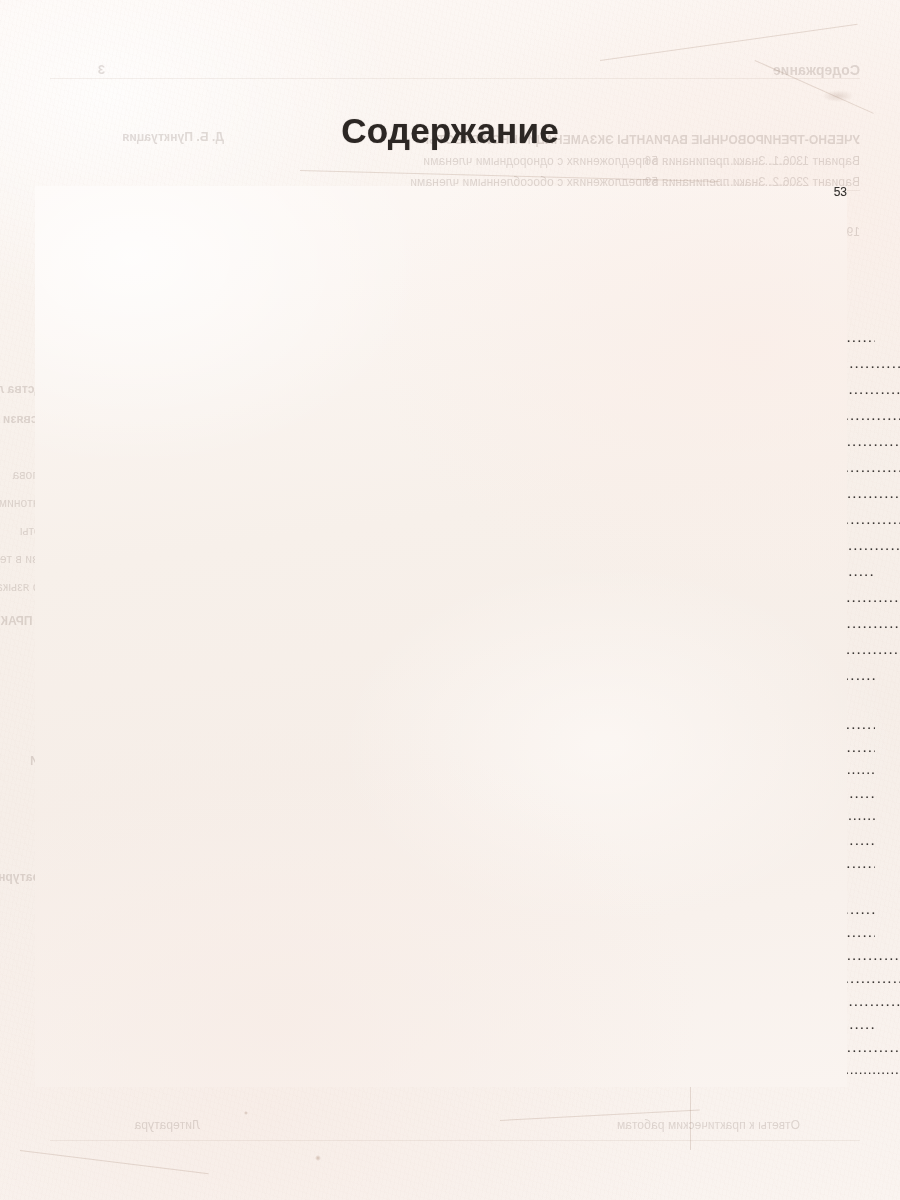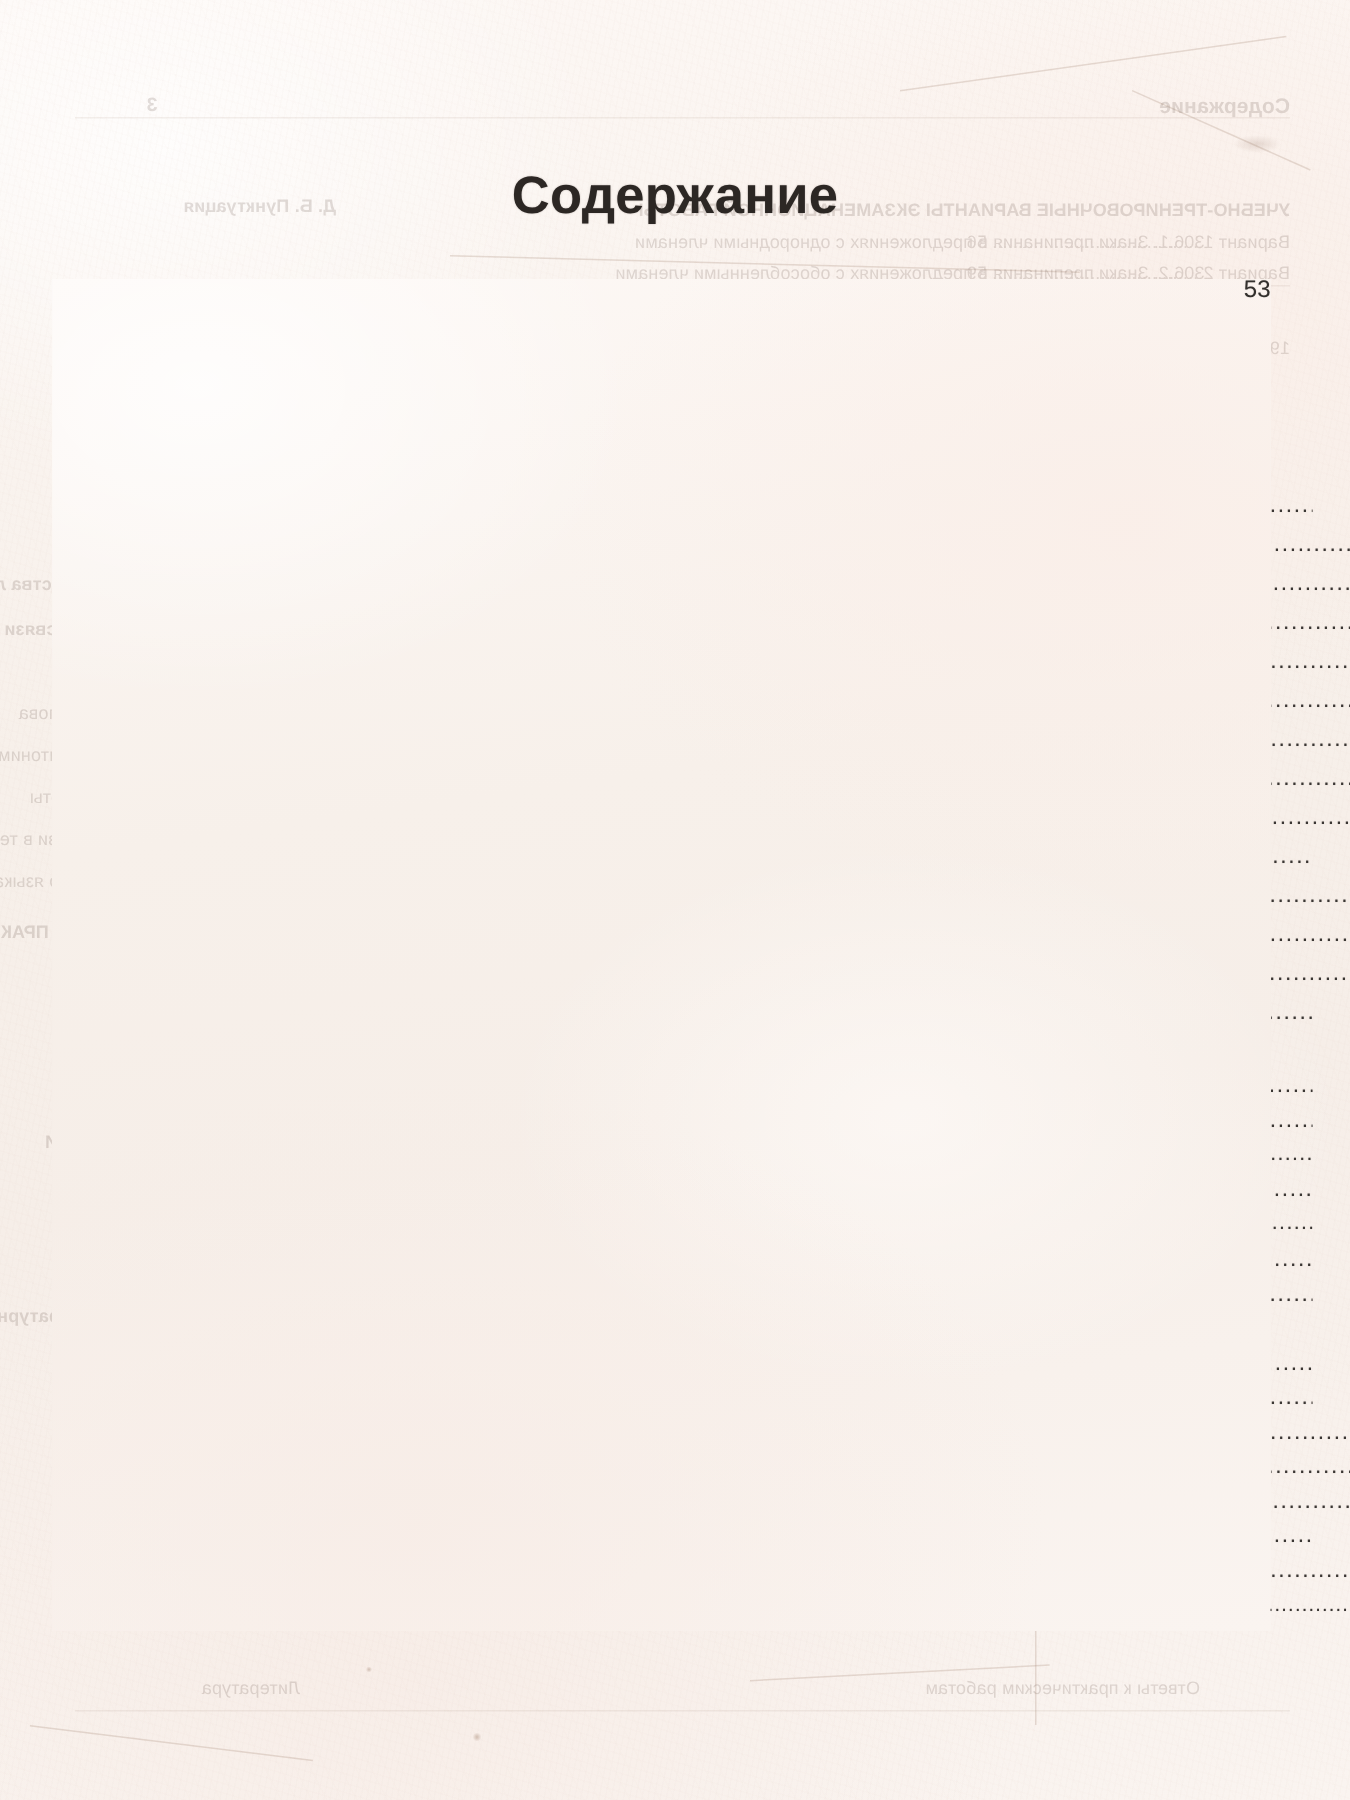--- a/index.html
+++ b/index.html
@@ -165,21 +165,21 @@
     font-size: 15.6px;
     letter-spacing: .1px;
   }
 
   
   .row.tight { font-size: 14.2px; }
   .row.tight .leader { font-size: 14.2px; letter-spacing: .9px; }
   .row.tight .page  { font-size: 14.4px; }
   .row.tighter { font-size: 13.4px; }
   .row.tighter .leader { font-size: 13.4px; letter-spacing: .8px; }
-  .row.tighter .page  { font-size: 16px; }
+  .row.tighter .page  { font-size: 12px; }
 </style>
 </head>
 <body>
 
 <div class="page">
   <div class="grain"></div>
 
   <div class="scratches">
     <i style="left:60px;  top:300px; width:210px; transform:rotate(-5deg);"></i>
     <i style="left:140px; top:455px; width:300px; transform:rotate(-2deg);"></i>

